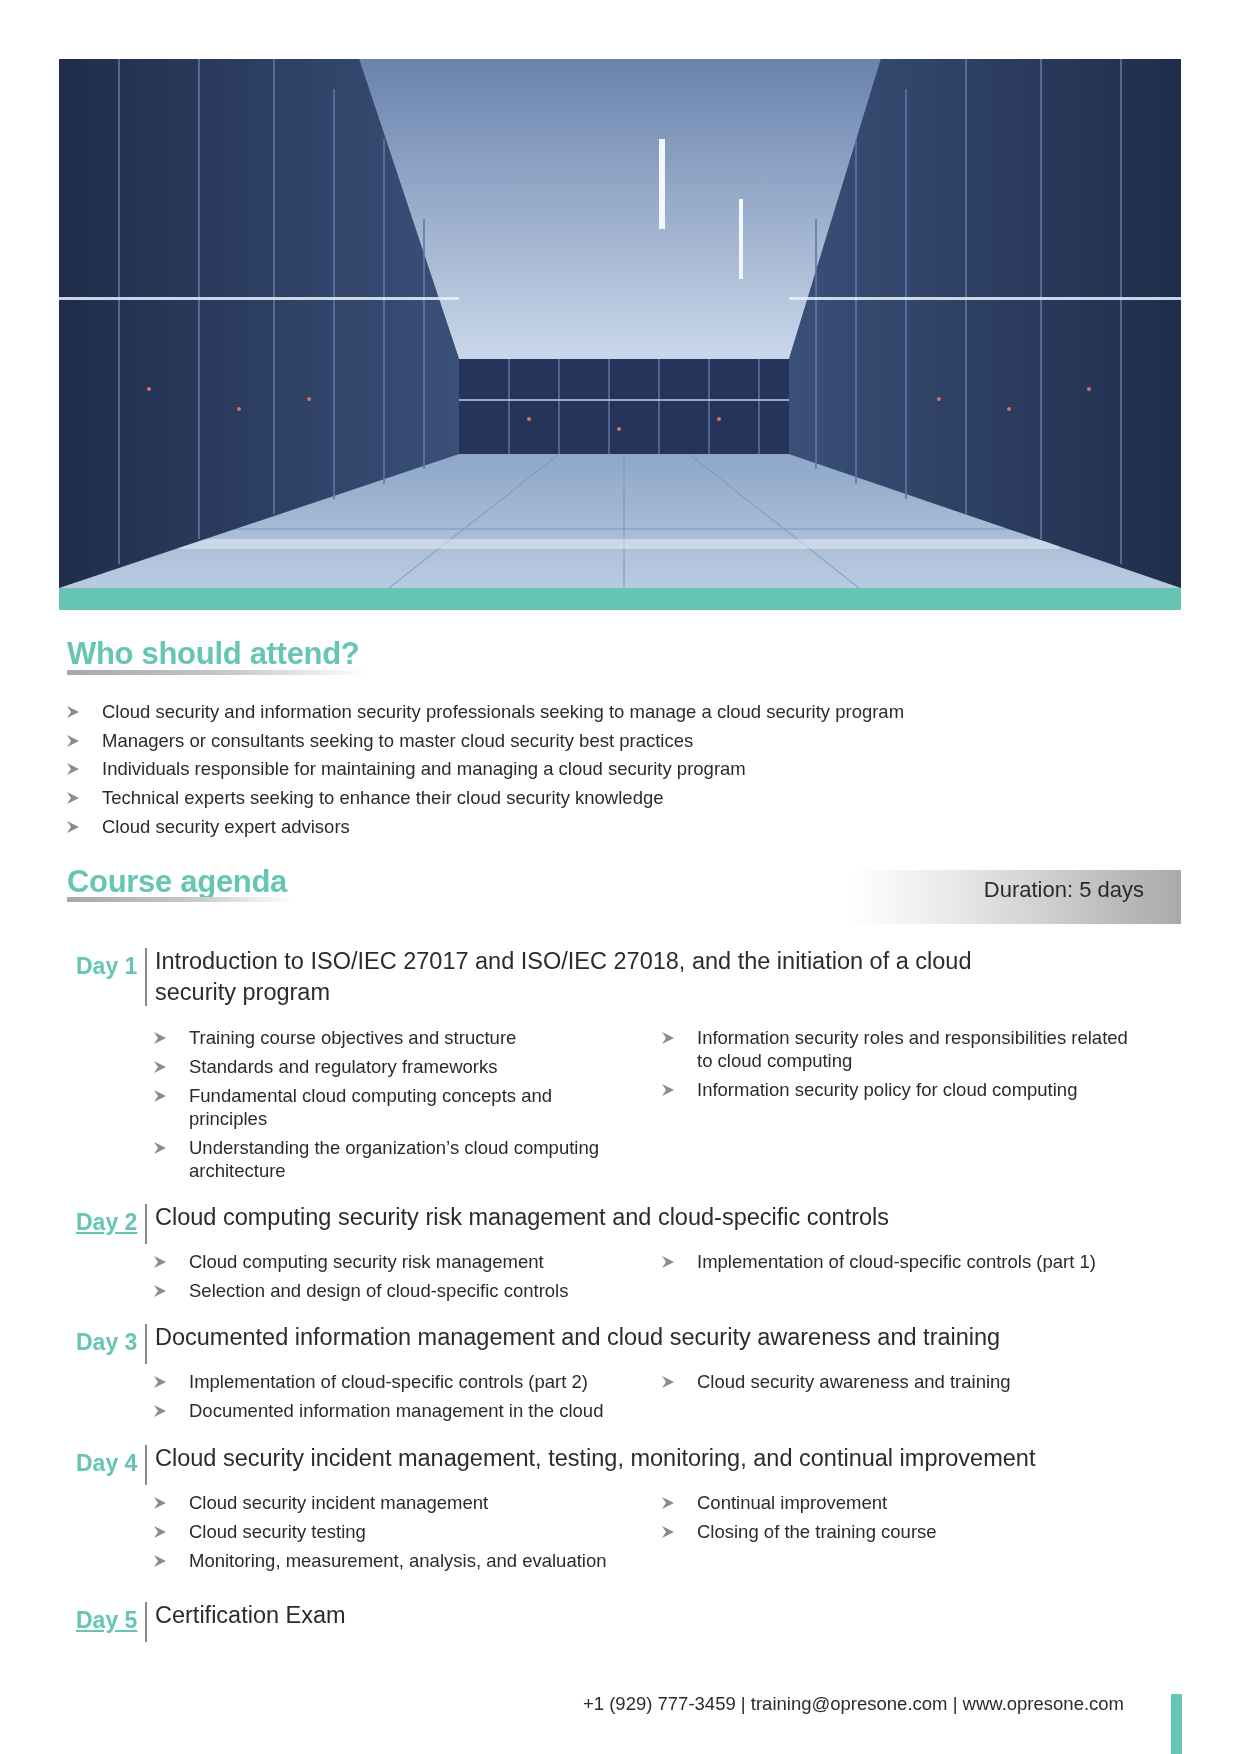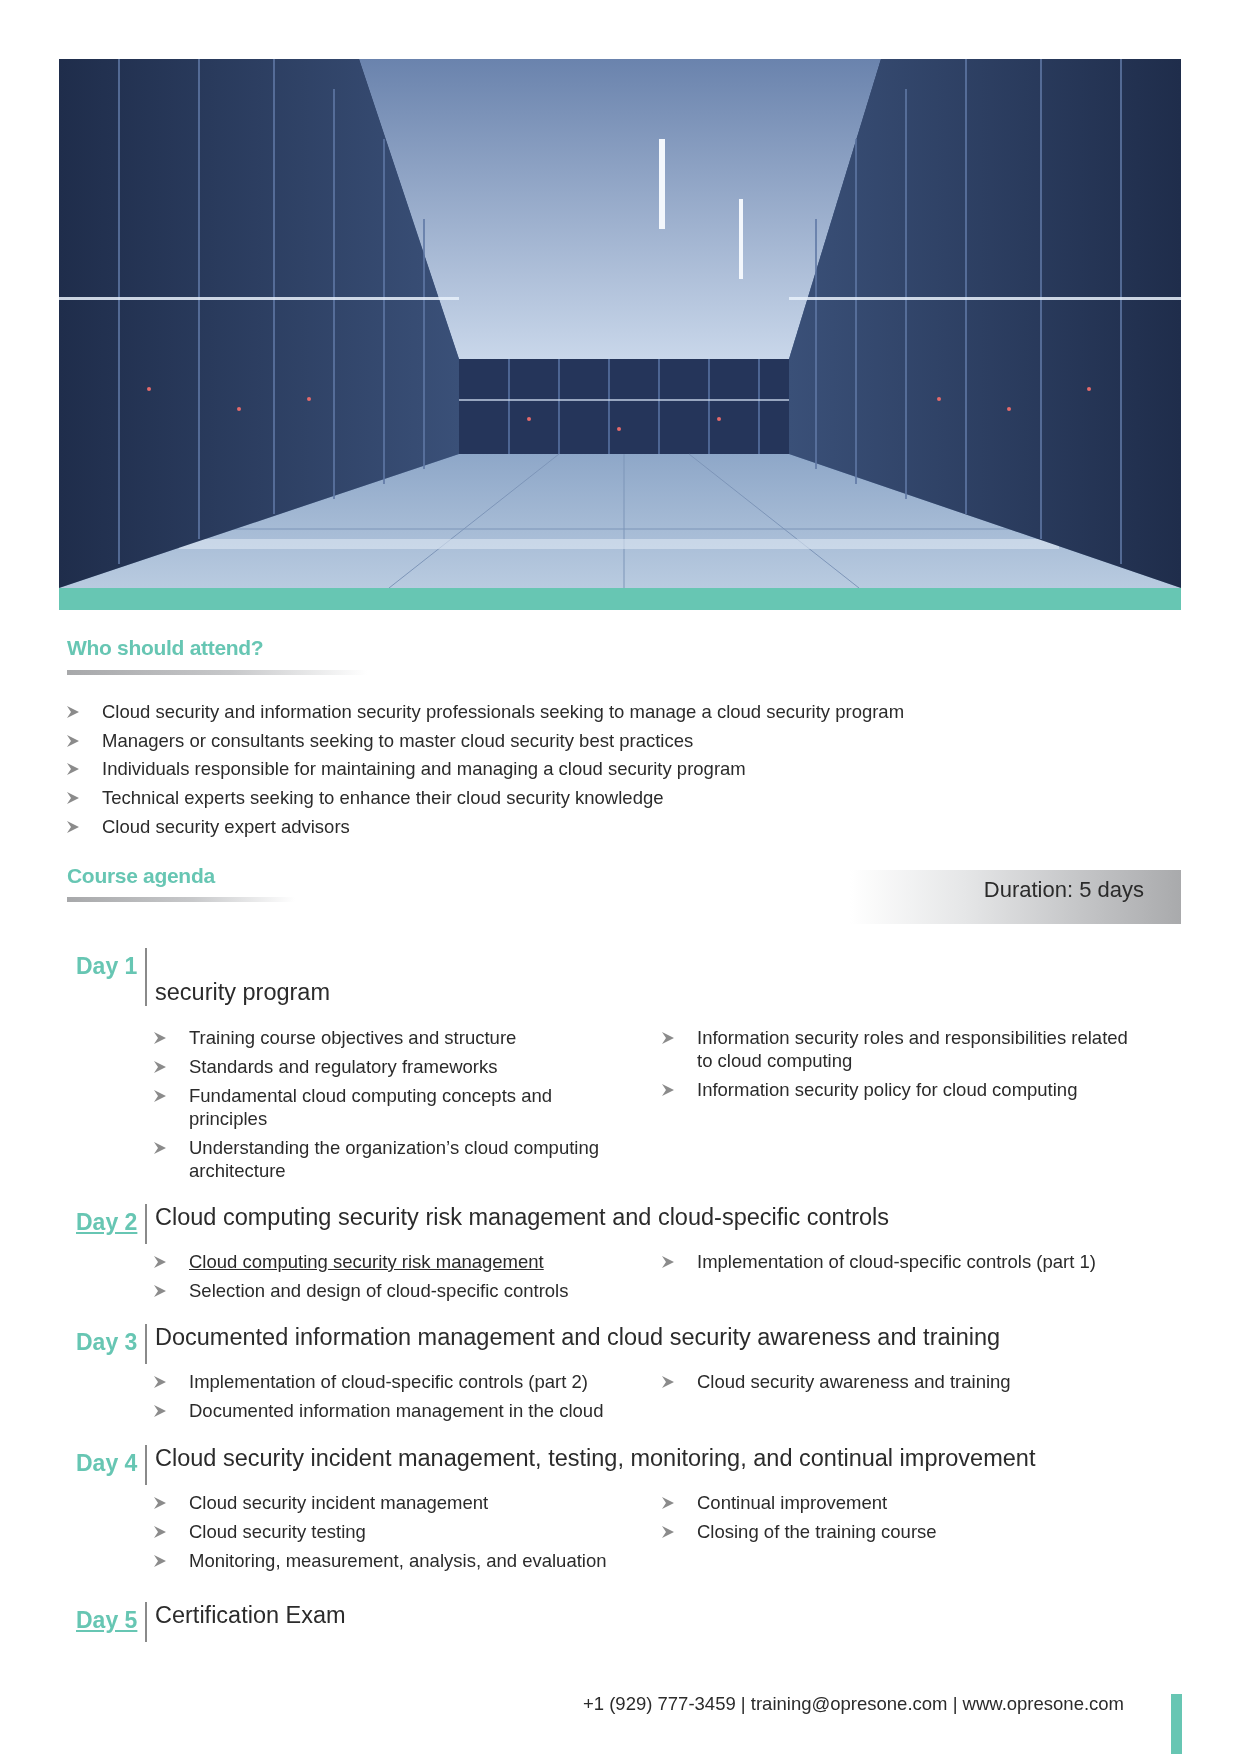--- a/index.html
+++ b/index.html
@@ -6,21 +6,21 @@
   html, body { width: 1241px; height: 1754px; background: #ffffff; overflow: hidden; }
   body { position: relative; font-family: "Liberation Sans", "DejaVu Sans", sans-serif; color: #2b2b2b; }
 
   
   .hero { position: absolute; left: 59px; top: 59px; width: 1122px; height: 529px; overflow: hidden;
           background: linear-gradient(180deg, #2c3e63 0%, #3b5584 30%, #4d6897 55%, #6d89b4 75%, #90abc9 100%); }
   .hero svg { position: absolute; left: 0; top: 0; width: 100%; height: 100%; }
   .teal-band { position: absolute; left: 59px; top: 588px; width: 1122px; height: 22px; background: #67c6b3; }
 
   
-  .section-title { position: absolute; left: 67px; font-weight: bold; font-size: 21px; color: #67c6b3; letter-spacing: -0.3px; }
+  .section-title { position: absolute; left: 67px; font-weight: bold; font-size: 31px; color: #67c6b3; letter-spacing: -0.3px; }
   .section-rule { position: absolute; left: 67px; height: 5px;
                   background: linear-gradient(90deg, #a7a8aa 0%, #c7c8ca 55%, #ffffff 100%); }
 
   
   .bullet { position: absolute; font-size: 18.5px; color: #2b2b2b; line-height: 23px; }
   .bullet .arrow { position: absolute; left: 0; top: 0; width: 16px; color: #8b8b8b; font-size: 15px; }
   .bullet .arrow svg { width: 12px; height: 14px; margin-top: 5px; }
   .bullet .txt { position: absolute; left: 35px; top: 0; }
 
   
@@ -158,21 +158,21 @@
     </div>
   </div>
 
 <div class="section-title" style="top:864px;">Course agenda</div>
 <div class="section-rule" style="top:897px; width:228px;"></div>
 <div class="duration">Duration: 5 days</div>
 
 <div id="agenda">
     <div class="day-label" style="top: 953px;">Day 1</div>
     <div class="day-bar" style="top: 948px; height: 58px;"></div>
-    <div class="day-title" style="top: 946px;"><br><span style="white-space: nowrap;">security program</span></div>
+    <div class="day-title" style="top: 946px;"><span style="white-space: nowrap;">Introduction to ISO/IEC 27017 and ISO/IEC 27018, and the initiation of a cloud</span><br><span style="white-space: nowrap;">security program</span></div>
     <div class="bullet" style="left: 154px; top: 1026px;">
       <span class="arrow"><svg viewBox="0 0 12 14">
           <polygon points="0,1 12,7 0,13 4,7" fill="#8b8b8b"></polygon>
         </svg></span>
       <span class="txt"><span style="white-space: nowrap;">Training course objectives and structure</span></span>
     </div>
     <div class="bullet" style="left: 154px; top: 1055px;">
       <span class="arrow"><svg viewBox="0 0 12 14">
           <polygon points="0,1 12,7 0,13 4,7" fill="#8b8b8b"></polygon>
         </svg></span>
@@ -202,21 +202,21 @@
         </svg></span>
       <span class="txt"><span style="white-space: nowrap;">Information security policy for cloud computing</span></span>
     </div>
     <div class="day-label" style="top: 1209px; text-decoration: underline;">Day 2</div>
     <div class="day-bar" style="top: 1204px; height: 40px;"></div>
     <div class="day-title" style="top: 1202px;"><span style="white-space: nowrap;">Cloud computing security risk management and cloud-specific controls</span></div>
     <div class="bullet" style="left: 154px; top: 1250px;">
       <span class="arrow"><svg viewBox="0 0 12 14">
           <polygon points="0,1 12,7 0,13 4,7" fill="#8b8b8b"></polygon>
         </svg></span>
-      <span class="txt"><span style="white-space: nowrap; text-decoration: underline;">Cloud computing security risk management</span></span>
+      <span class="txt"><span style="white-space: nowrap;">Cloud computing security risk management</span></span>
     </div>
     <div class="bullet" style="left: 154px; top: 1279px;">
       <span class="arrow"><svg viewBox="0 0 12 14">
           <polygon points="0,1 12,7 0,13 4,7" fill="#8b8b8b"></polygon>
         </svg></span>
       <span class="txt"><span style="white-space: nowrap;">Selection and design of cloud-specific controls</span></span>
     </div>
     <div class="bullet" style="left: 662px; top: 1250px;">
       <span class="arrow"><svg viewBox="0 0 12 14">
           <polygon points="0,1 12,7 0,13 4,7" fill="#8b8b8b"></polygon>

